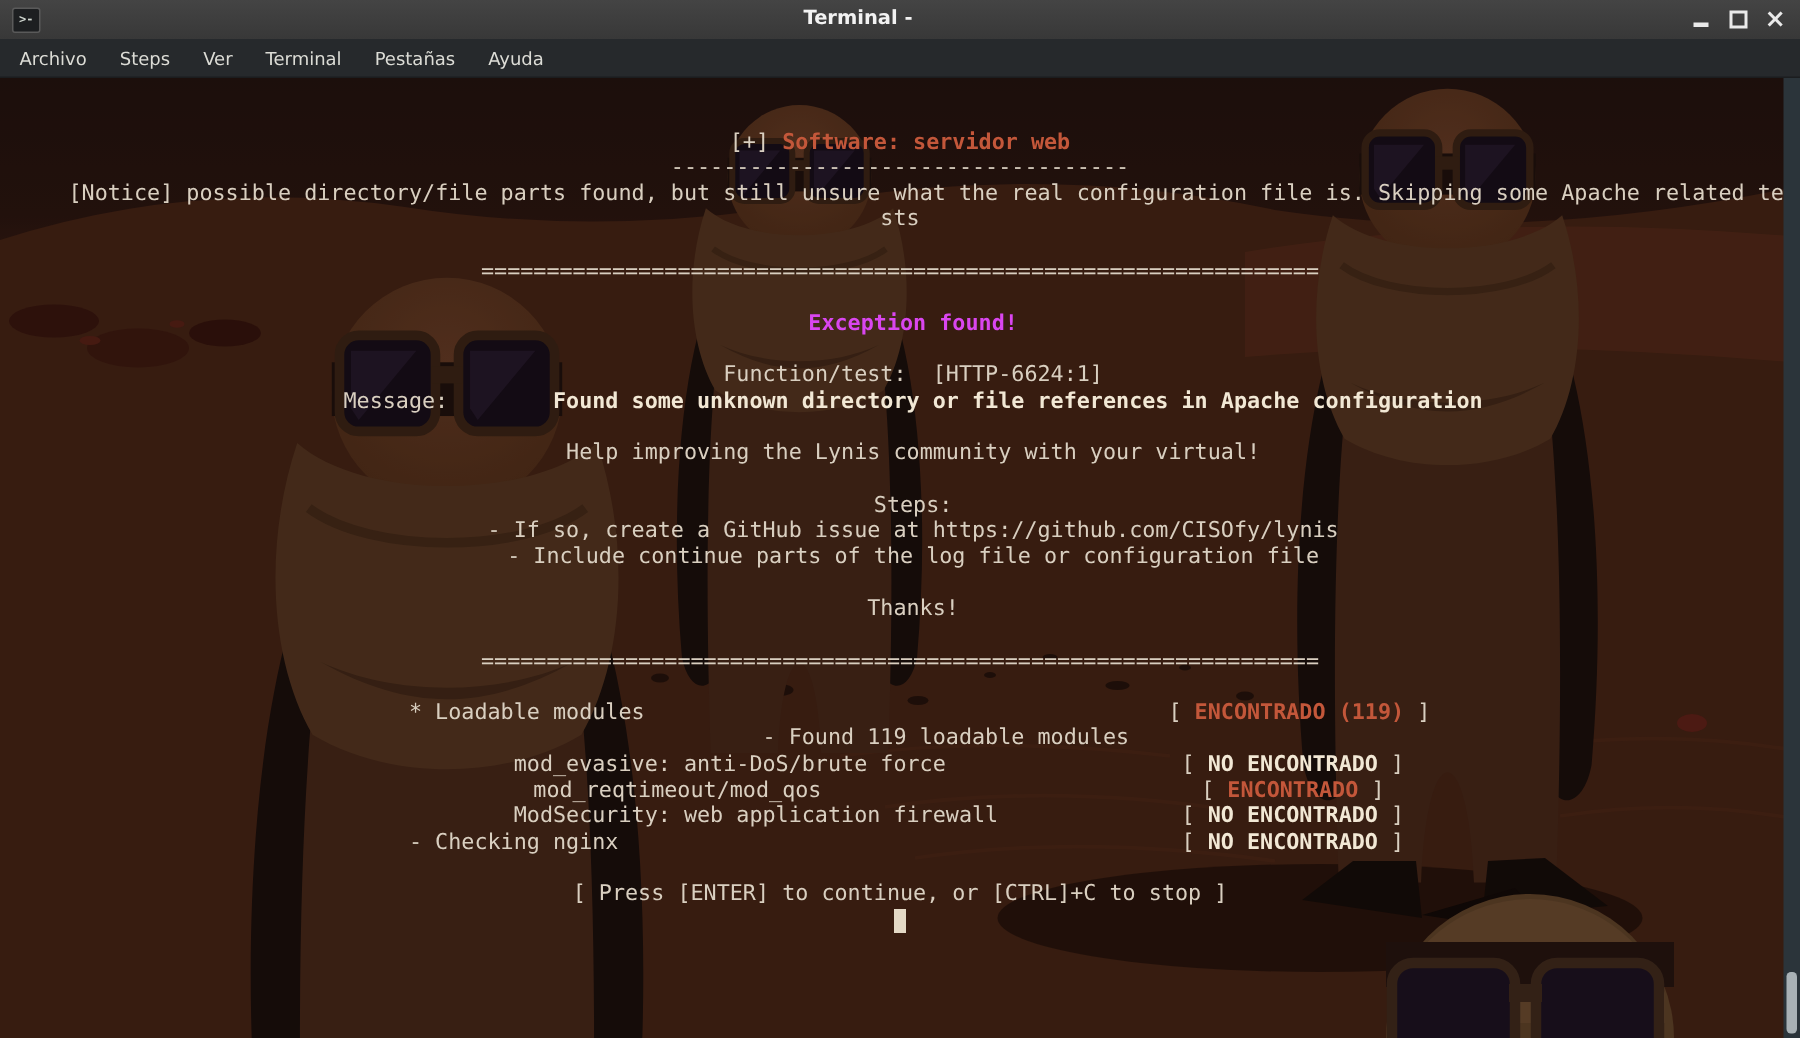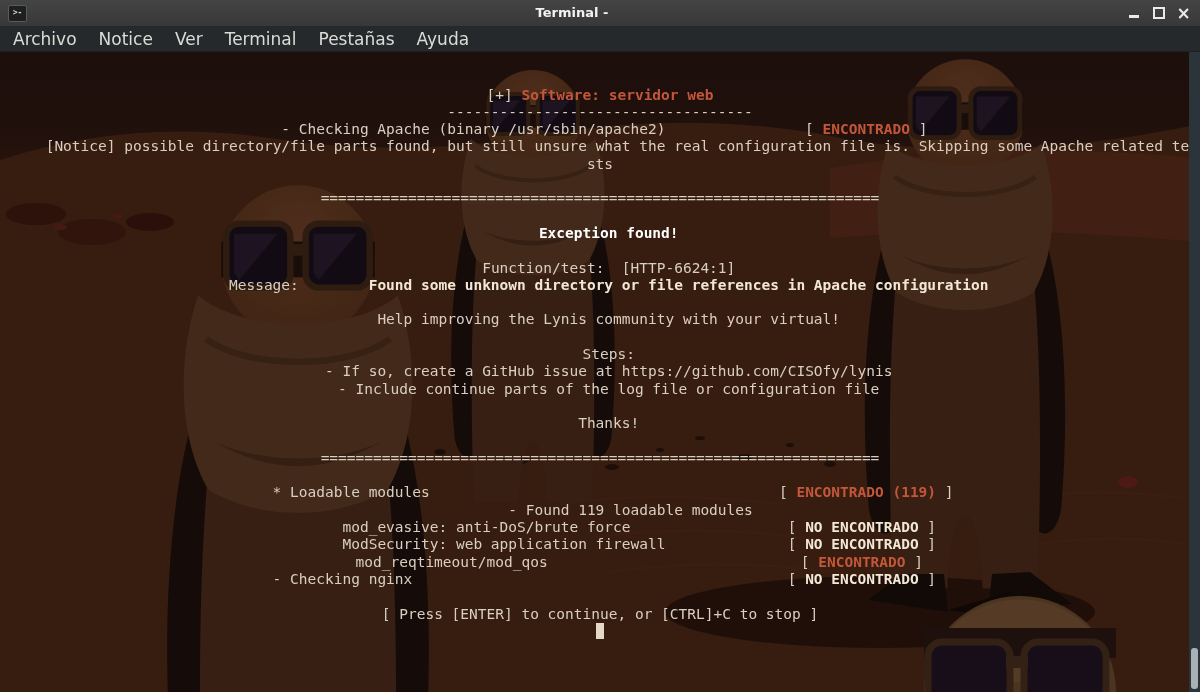--- a/index.html
+++ b/index.html
@@ -17,34 +17,34 @@
   .tb-controls{position:absolute;right:4px;top:0;height:26px;display:flex;align-items:center;}
   .win-btn{width:25px;height:22px;display:flex;align-items:center;justify-content:center;cursor:default;}
   .glyph-min{width:10px;height:3px;background:#eaeaea;margin-top:6px;}
   .glyph-max{width:8px;height:8px;border:2px solid #eaeaea;}
   .glyph-close{color:#eaeaea;font-size:17px;font-weight:bold;line-height:17px;}
 
   
   .menubar{position:absolute;left:0;top:26px;width:1200px;height:26px;
     background:#26292c;border-bottom:1px solid #1b1d1f;display:flex;align-items:center;
     padding-left:2px;box-sizing:border-box;}
-  .menu-item{color:#dcdcd6;font-size:17px;padding:0 11px;line-height:26px;text-align:center;}
+  .menu-item{color:#dcdcd6;font-size:12px;padding:0 11px;line-height:26px;text-align:center;}
 
   
   .viewport{position:absolute;left:0;top:52px;width:1200px;height:640px;overflow:hidden;background:#241310;text-align:center;}
   .bg-svg{position:absolute;left:0;top:0;}
 
   
   .term{position:absolute;left:5px;top:0;width:1190px;
     font-family:"DejaVu Sans Mono",monospace;font-size:14.5px;}
   .t-line{height:17.3px;line-height:17.3px;white-space:pre;}
   .sg-n{color:#d9cfc0;}
   .sg-b{color:#f2e8d5;font-weight:bold;}
   .sg-o{color:#c3573a;font-weight:bold;}
-  .sg-r{color:#ffffff;font-weight:bold;}
+  .sg-r{color:#d946ef;font-weight:bold;}
   .sg-c{background:#e3d9c6;color:transparent;}
 
   
   .scrollbar{position:absolute;right:0;top:0;width:11px;height:640px;background:#2b343a;}
   .scroll-thumb{position:absolute;left:2px;bottom:3px;width:7px;height:41px;background:#a9b1b5;border-radius:3px;}
 </style>
 </head>
 <body>
 
 <div class="titlebar">
@@ -59,21 +59,21 @@
       </div>
     <div class="win-btn">
         <span class="glyph-close">×</span>
       </div>
   </div>
 </div>
 
 <div class="menubar">
   <div style="display:flex">
       <span class="menu-item">Archivo</span>
-      <span class="menu-item">Notice</span>
+      <span class="menu-item">Steps</span>
       <span class="menu-item">Ver</span>
       <span class="menu-item">Terminal</span>
       <span class="menu-item">Pestañas</span>
       <span class="menu-item">Ayuda</span>
     </div>
 </div>
 
 <div class="viewport">
 
   <svg class="bg-svg" width="1200" height="640" viewBox="0 0 1200 640">
@@ -157,21 +157,20 @@
     <rect x="1006" y="604" width="22" height="12" fill="#463020"></rect>
 
     <rect x="0" y="0" width="1200" height="640" fill="#160b07" opacity="0.38"></rect>
   </svg>
 
   <div class="term">
       <div class="t-line"></div>
       <div class="t-line"></div>
       <div class="t-line"><span class="sg-n">[+] </span><span class="sg-o">Software: servidor web</span></div>
       <div class="t-line"><span class="sg-n">-----------------------------------</span></div>
-      <div class="t-line"><span class="sg-n"> - Checking Apache (binary /usr/sbin/apache2)                [ </span><span class="sg-o">ENCONTRADO</span><span class="sg-n"> ]</span></div>
       <div class="t-line"><span class="sg-n">    [Notice] possible directory/file parts found, but still unsure what the real configuration file is. Skipping some Apache related te</span></div>
       <div class="t-line"><span class="sg-n">sts</span></div>
       <div class="t-line"></div>
       <div class="t-line"><span class="sg-n">================================================================</span></div>
       <div class="t-line"></div>
       <div class="t-line"><span class="sg-r">  Exception found!</span></div>
       <div class="t-line"></div>
       <div class="t-line"><span class="sg-n">  Function/test:  [HTTP-6624:1]</span></div>
       <div class="t-line"><span class="sg-n">  Message:        </span><span class="sg-b">Found some unknown directory or file references in Apache configuration</span></div>
       <div class="t-line"></div>
@@ -181,22 +180,22 @@
       <div class="t-line"><span class="sg-n">  - If so, create a GitHub issue at https://github.com/CISOfy/lynis</span></div>
       <div class="t-line"><span class="sg-n">  - Include continue parts of the log file or configuration file</span></div>
       <div class="t-line"></div>
       <div class="t-line"><span class="sg-n">  Thanks!</span></div>
       <div class="t-line"></div>
       <div class="t-line"><span class="sg-n">================================================================</span></div>
       <div class="t-line"></div>
       <div class="t-line"><span class="sg-n">   * Loadable modules                                        [ </span><span class="sg-o">ENCONTRADO (119)</span><span class="sg-n"> ]</span></div>
       <div class="t-line"><span class="sg-n">       - Found 119 loadable modules</span></div>
       <div class="t-line"><span class="sg-n">         mod_evasive: anti-DoS/brute force                  [ </span><span class="sg-b">NO ENCONTRADO</span><span class="sg-n"> ]</span></div>
+      <div class="t-line"><span class="sg-n">         mod_reqtimeout/mod_qos                             [ </span><span class="sg-o">ENCONTRADO</span><span class="sg-n"> ]</span></div>
       <div class="t-line"><span class="sg-n">         ModSecurity: web application firewall              [ </span><span class="sg-b">NO ENCONTRADO</span><span class="sg-n"> ]</span></div>
-      <div class="t-line"><span class="sg-n">         mod_reqtimeout/mod_qos                             [ </span><span class="sg-o">ENCONTRADO</span><span class="sg-n"> ]</span></div>
       <div class="t-line"><span class="sg-n"> - Checking nginx                                           [ </span><span class="sg-b">NO ENCONTRADO</span><span class="sg-n"> ]</span></div>
       <div class="t-line"></div>
       <div class="t-line"><span class="sg-n">[ Press [ENTER] to continue, or [CTRL]+C to stop ]</span></div>
       <div class="t-line"><span class="sg-c"> </span></div>
     </div>
 
   <div class="scrollbar">
     <div class="scroll-thumb"></div>
   </div>
 </div>

